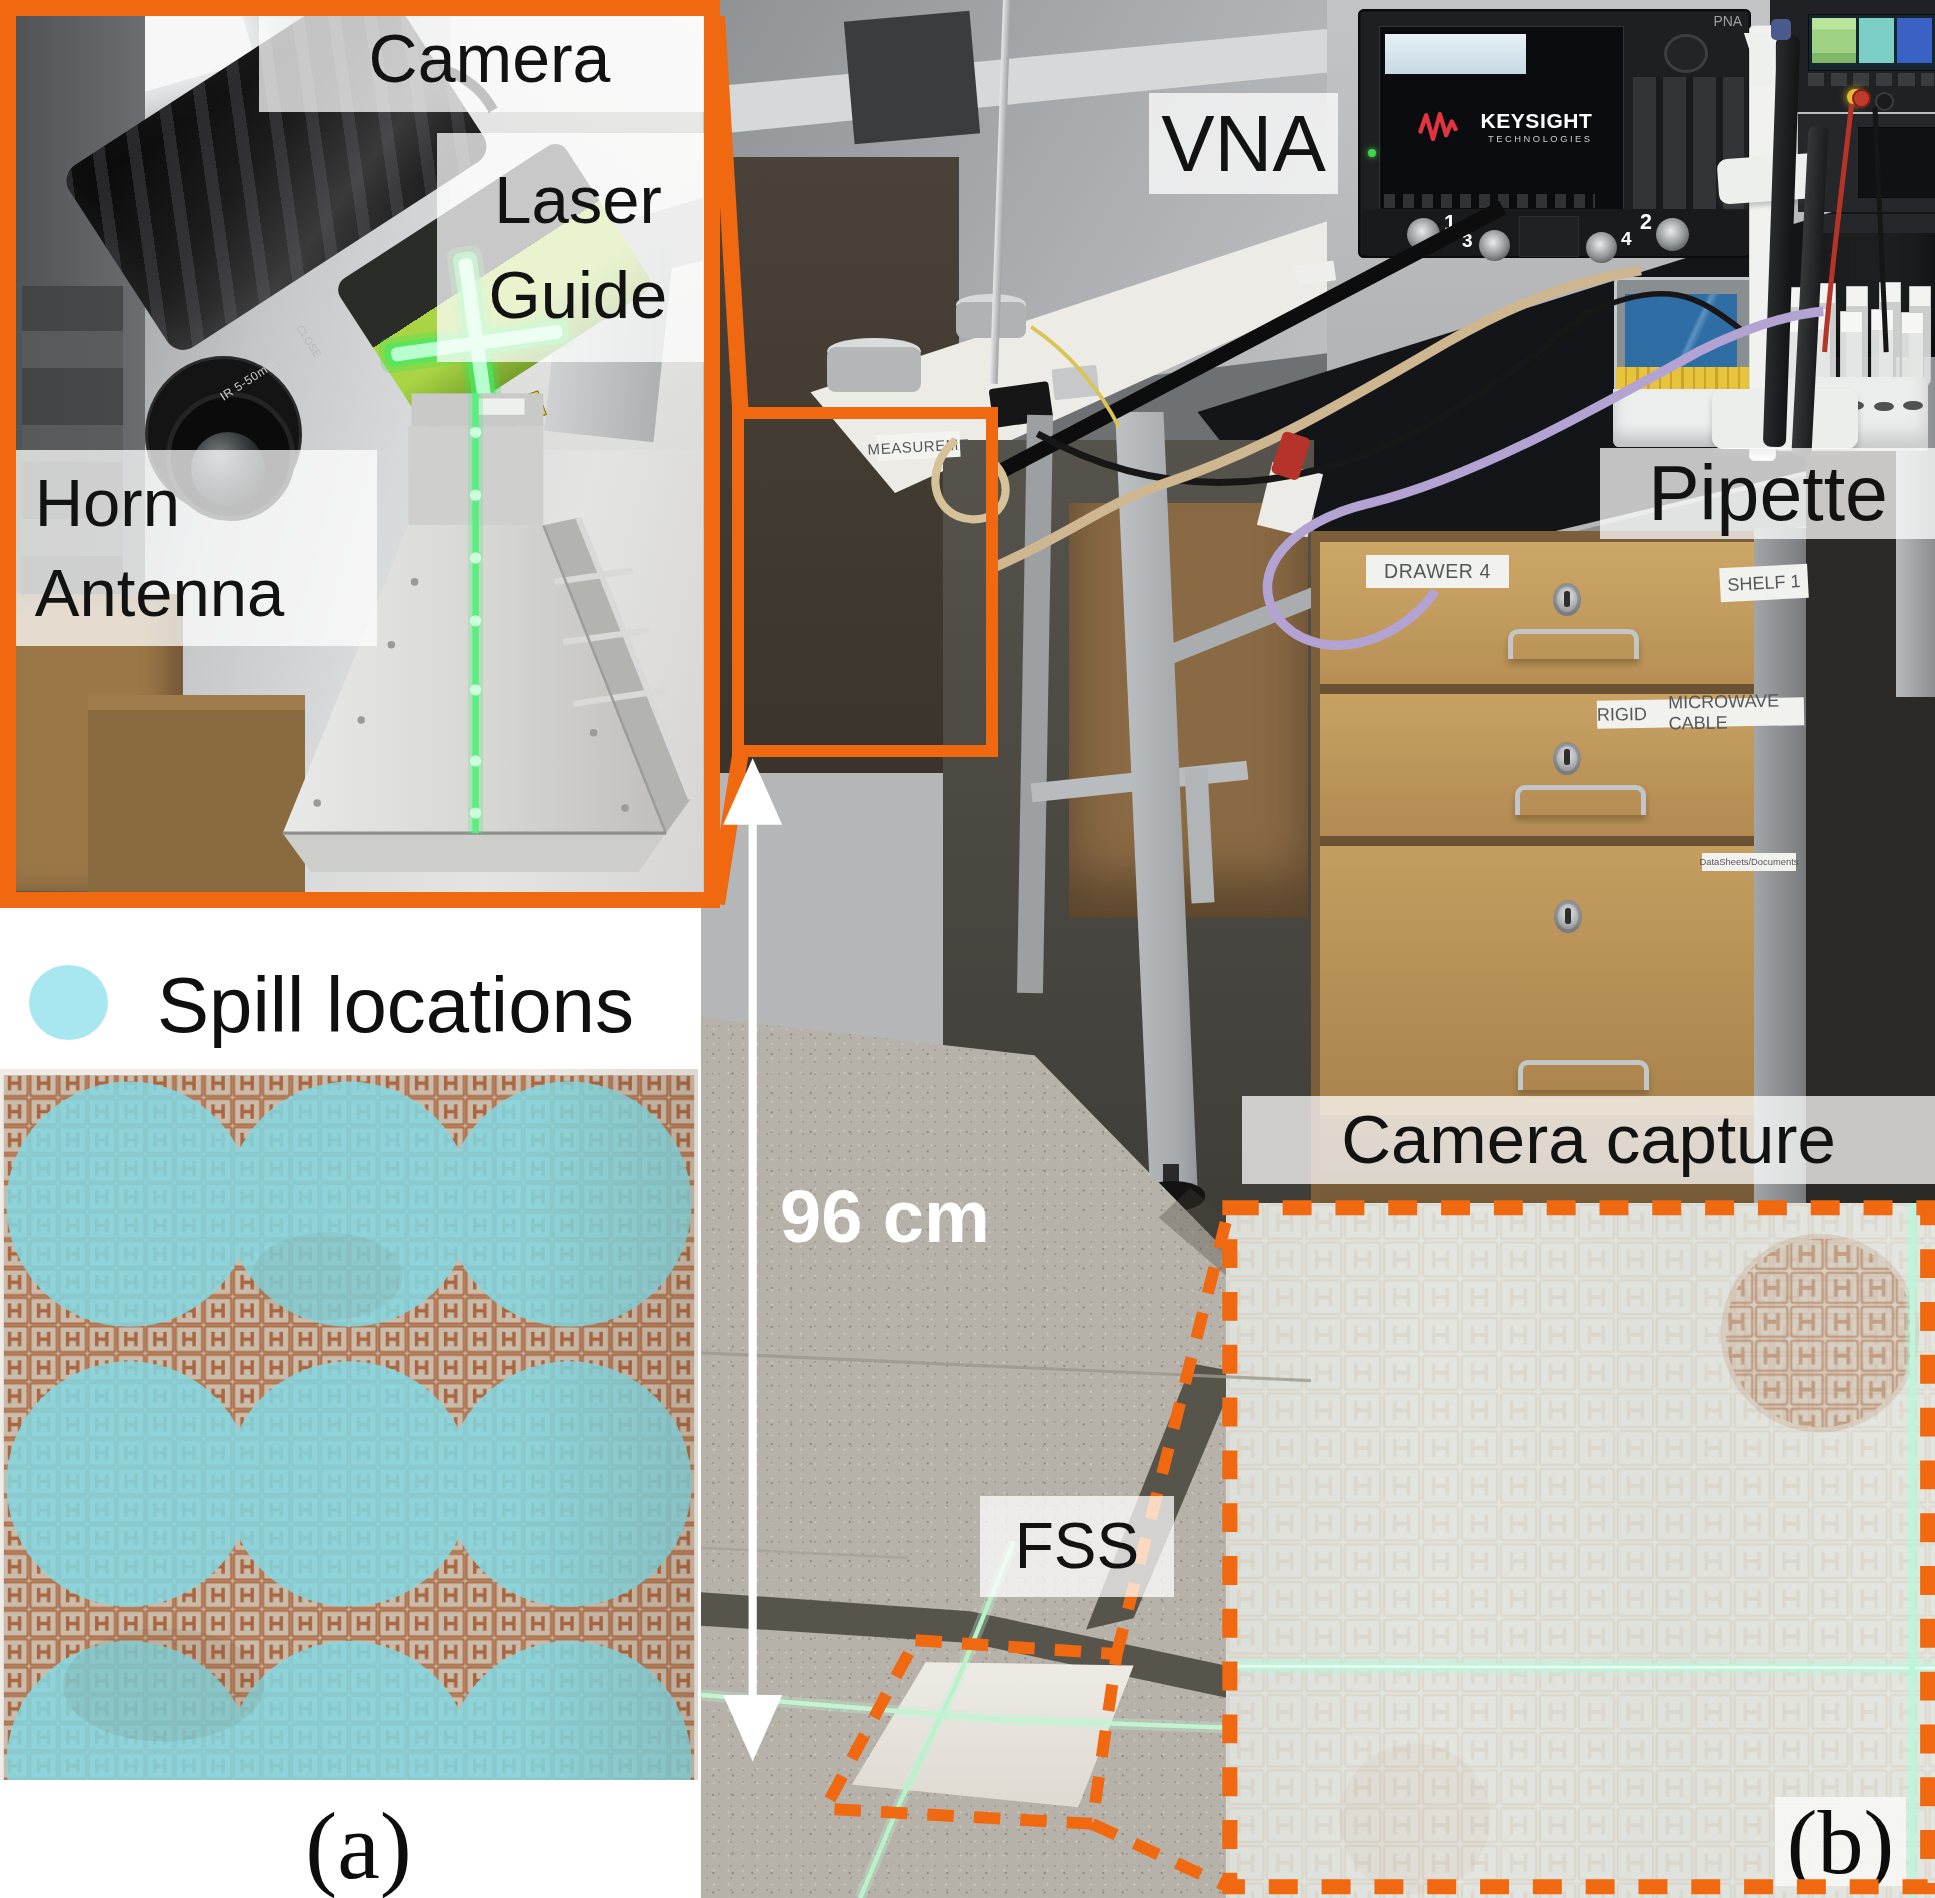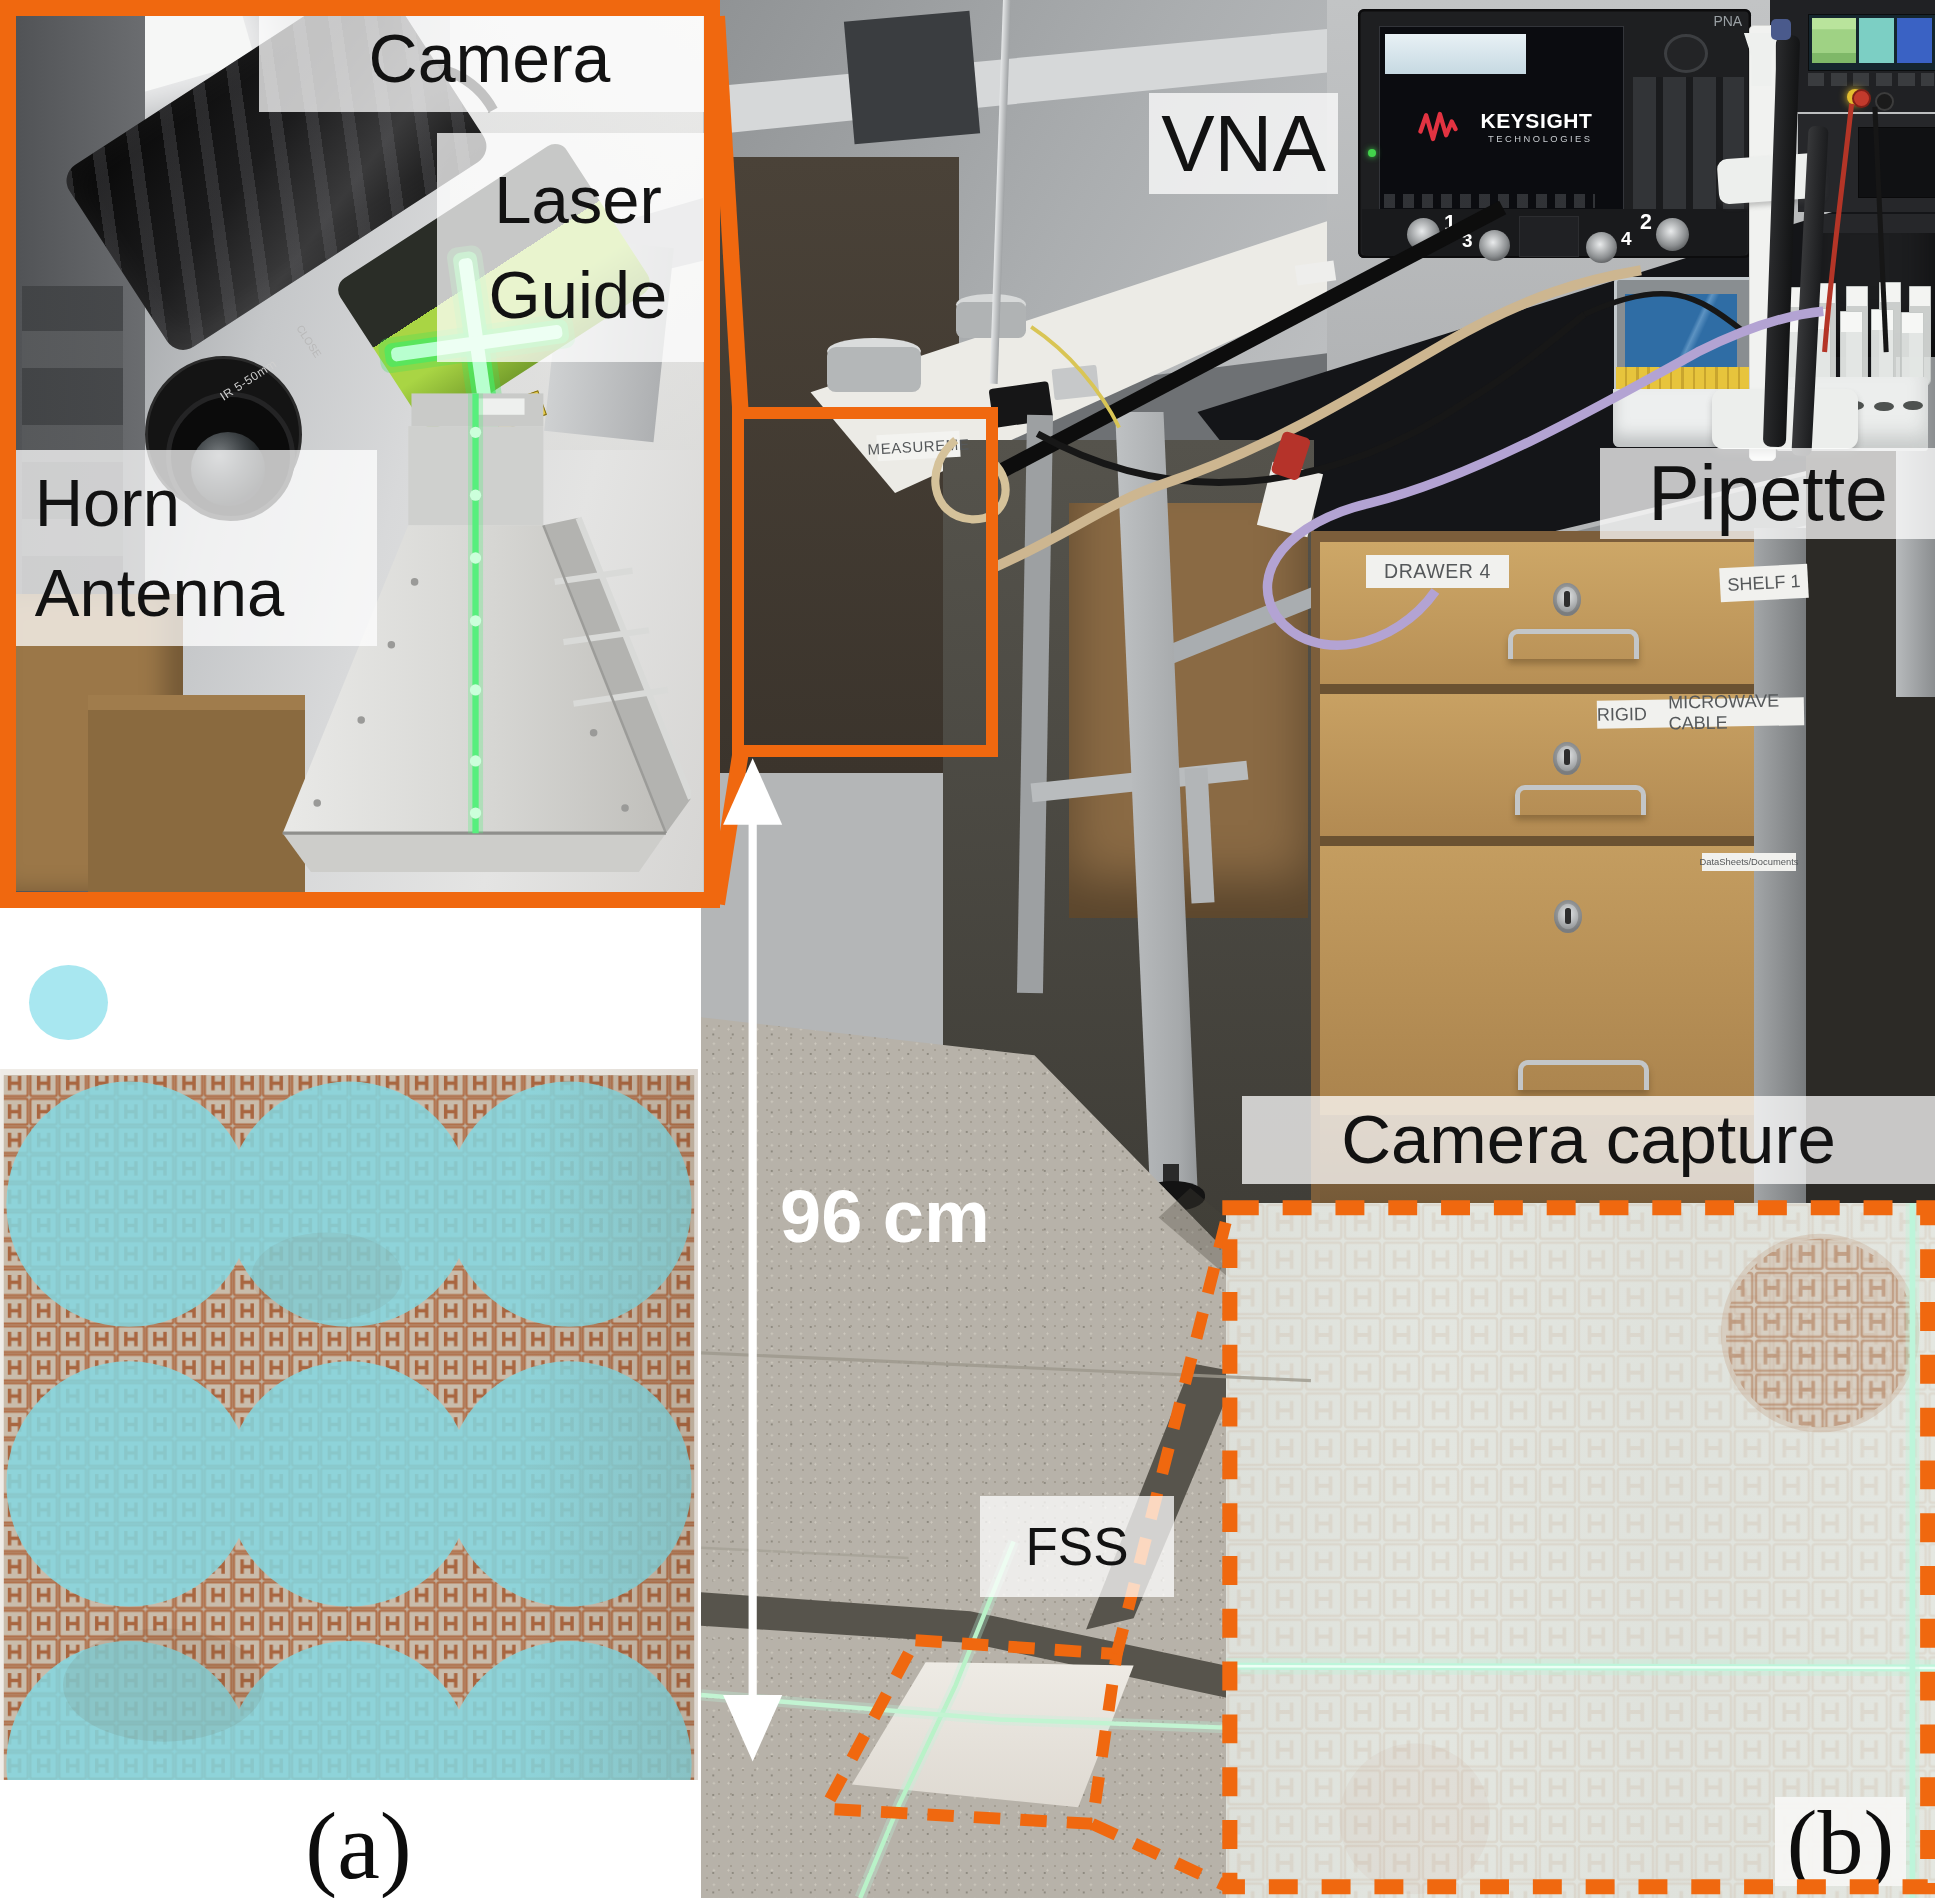--- a/index.html
+++ b/index.html
@@ -251,21 +251,21 @@
   </svg>
 
   <div class="abs" style="left:732px;top:407px;width:266px;height:350px;border:12.6px solid #f0680f;box-sizing:border-box;z-index:31;"></div>
 
   <div class="lbl" style="left:1149px;top:93px;width:189px;height:101px;font-size:80px;z-index:40;">
     <span>VNA</span>
     </div>
   <div class="lbl" style="left:1600px;top:448px;width:336px;height:91px;font-size:77px;z-index:40;">
     <span>Pipette</span>
     </div>
-  <div class="lbl" style="left:980px;top:1496px;width:194px;height:101px;font-size:53px;z-index:40;">
+  <div class="lbl" style="left:980px;top:1496px;width:194px;height:101px;font-size:64px;z-index:40;">
     <span>FSS</span>
     </div>
   <div class="abs" style="left:780px;top:1174px;font-size:74px;font-weight:bold;color:#ffffff;z-index:40;">
     <span>96 cm</span></div>
   <div class="lbl" style="left:1242px;top:1096px;width:693px;height:88px;font-size:69px;z-index:40;">
     <span>Camera capture</span>
     </div>
 
   <div class="abs" style="left:0;top:0;width:720px;height:908px;border:16.3px solid #f0680f;box-sizing:border-box;background:#c6c8c9;z-index:50;overflow:hidden;">
     <div class="abs" style="left:0;top:0;width:687px;height:876px;
@@ -352,20 +352,22 @@
       <span>Antenna</span>
       </div>
     <div class="lbl" style="left:421px;top:117px;width:282px;height:229px;font-size:67px;flex-direction:column;gap:24px;">
       <span>Laser</span>
       <span>Guide</span>
       </div>
   </div>
 
   <div class="abs" style="left:0;top:908px;width:701px;height:160px;background:#ffffff;z-index:50;">
     <div class="abs" style="left:29px;top:57px;width:79px;height:75px;border-radius:50%;background:#a8e7f0;"></div>
+    <div class="abs" style="left:157px;top:52px;font-size:78px;color:#0f0f0f;">
+      <span>Spill locations</span></div>
   </div>
 
   <svg class="abs" style="left:0;top:1069px;z-index:50;" width="698" height="711" viewBox="0 0 1110 1131">
     <defs>
       <pattern id="hp" width="46.25" height="45.24" patternUnits="userSpaceOnUse">
         <rect x="2" y="2" width="42" height="41" rx="3" fill="#c9bcab" stroke="#b06f49" stroke-width="3.5"></rect>
         <path d="M15 11 V34 M31 11 V34 M15 22.5 H31" fill="none" stroke="#a96640" stroke-width="5.5"></path>
       </pattern>
       <linearGradient id="panelshade" x1="0" y1="0" x2="1" y2="0">
         <stop offset="0" stop-color="#000000" stop-opacity="0"></stop>

